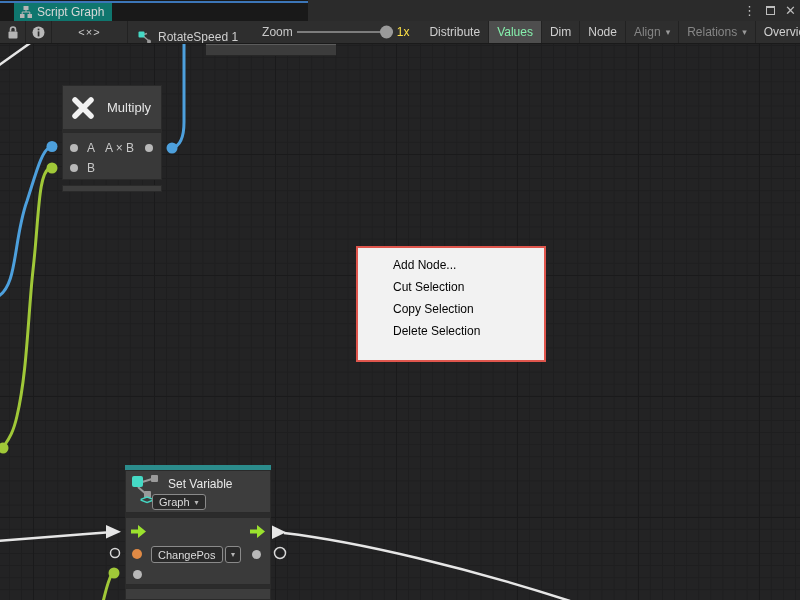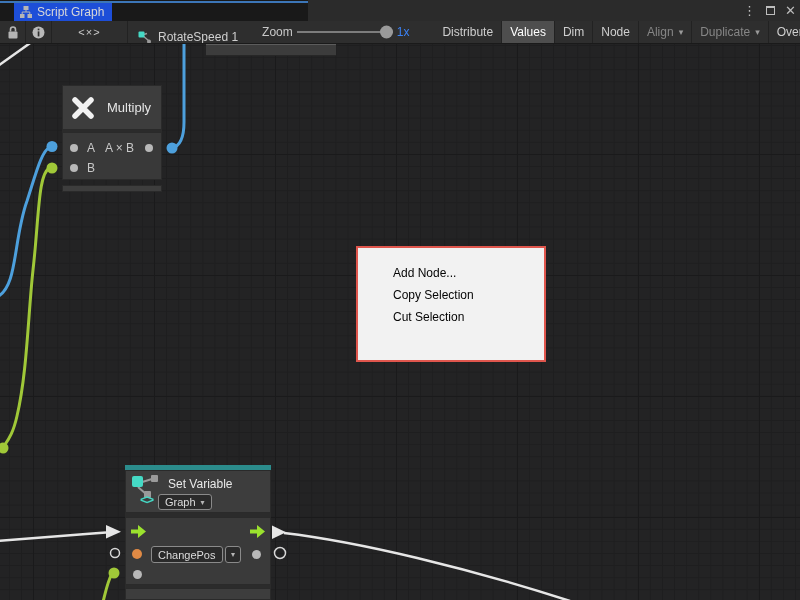--- a/index.html
+++ b/index.html
@@ -16,48 +16,48 @@
   }
   *{margin:0;padding:0;box-sizing:border-box;}
   html,body{width:800px;height:600px;overflow:hidden;background:#232324;
     font-family:"Liberation Sans","DejaVu Sans",sans-serif;}
   .stage{position:relative;width:800px;height:600px;background:#232324;}
 
   
   .tabbar{position:absolute;left:0;top:0;width:800px;height:21px;background:#2b2b2b;}
   .tabbar-left{position:absolute;left:0;top:0;width:308px;height:21px;background:#191919;}
   .accent-line{position:absolute;left:0;top:1px;width:308px;height:2px;background:var(--accent-blue);}
-  .tab{position:absolute;left:14px;top:3px;width:98px;height:18px;background:#1d4ed8;
+  .tab{position:absolute;left:14px;top:3px;width:98px;height:18px;background:#0f766e;
     display:flex;align-items:center;gap:5px;padding:2px 6px;color:#d8d8d8;font-size:12px;}
   .winctrl{position:absolute;top:0;height:21px;display:flex;align-items:center;gap:10px;
     right:4px;color:#bdbdbd;font-size:13px;}
   .kebab{font-size:13px;letter-spacing:0;}
   .maxbox{width:9px;height:9px;border:1px solid #bdbdbd;border-top:2px solid #bdbdbd;display:inline-block;}
   .closex{font-size:13px;}
 
   
   .toolbar{position:absolute;left:0;top:21px;width:800px;height:23px;background:#2e2e2e;
     border-bottom:1px solid #1a1a1a;display:flex;align-items:stretch;color:#cfcfcf;
     font-size:12px;overflow:hidden;white-space:nowrap;}
   .tbtn{display:flex;align-items:center;justify-content:center;border-right:1px solid #222;
     padding:0 8px;flex:0 0 auto;}
   .tbtn.icon-cell{padding:0;}
-  .tbtn.active{background:#4e4e4e;color:#ffffff;}
+  .tbtn.active{background:#4e4e4e;color:#86efac;}
   .tbtn.disabled{color:#868686;text-align:center;}
   .caret{font-size:9px;margin-left:5px;color:#9a9a9a;}
   .lockcell{width:26px;}
   .infocell{width:26px;}
   .codecell{width:76px;color:#c9c9c9;letter-spacing:1px;font-size:11px;}
   .crumb{display:flex;align-items:center;gap:6px;padding:16px 10px;border-right:none;}
   .zoomlabel{margin-left:14px;display:flex;align-items:center;color:#c8c8c8;}
   .slider{position:relative;width:100px;display:flex;align-items:center;margin:0 4px;}
   .slider .track{width:96px;height:2px;background:#7d7d7d;}
   .slider .handle{position:absolute;right:0;top:50%;transform:translateY(-50%);
     width:13px;height:13px;border-radius:50%;background:#9a9a9a;}
-  .zoomval{display:flex;align-items:center;margin-right:25px;color:#3b82f6;}
+  .zoomval{display:flex;align-items:center;margin-right:12px;color:#fde047;}
 
   
   .canvas{position:absolute;left:0;top:44px;width:800px;height:556px;background-color:#232324;
     background-image:
       linear-gradient(#1a1a1b 1px,transparent 1px),
       linear-gradient(90deg,#1a1a1b 1px,transparent 1px),
       linear-gradient(#1e1e1f 1px,transparent 1px),
       linear-gradient(90deg,#1e1e1f 1px,transparent 1px);
     background-size:121px 121px,121px 121px,12.1px 12.1px,12.1px 12.1px;
     background-position:0 -11px,33px 0,0 1.1px,8.9px 0;
@@ -98,21 +98,21 @@
   .setvar .ftr{height:12px;}
   .dropdown{position:absolute;background:#2a2a2a;border:1px solid #8a8a8a;border-radius:3px;
     color:#dcdcdc;font-size:11px;display:flex;align-items:center;padding:0 6px;gap:5px;}
   .dd-caret{font-size:8px;color:#b5b5b5;}
   .ddsq{position:absolute;background:#2a2a2a;border:1px solid #8a8a8a;border-radius:3px;
     display:flex;align-items:center;justify-content:center;color:#b5b5b5;font-size:8px;}
   .flowarrow{position:absolute;}
 
   
   .ctxmenu{position:absolute;left:356px;top:202px;width:190px;height:116px;background:#f2f2f2;
-    border:2px solid var(--menu-border);padding-top:14px;}
+    border:2px solid var(--menu-border);padding-top:6px;}
   .ctxmenu .item{height:22px;line-height:22px;padding-left:35px;color:#050505;font-size:12px;}
 </style>
 </head>
 <body>
 
 <div class="stage">
 
   <div class="tabbar">
     <div class="tabbar-left"></div>
     <div class="accent-line"></div>
@@ -173,21 +173,21 @@
       <span>Dim</span>
     </div>
     <div class="tbtn">
       <span>Node</span>
     </div>
     <div class="tbtn disabled">
       <span>Align</span>
       <span class="caret">▾</span>
     </div>
     <div class="tbtn disabled">
-      <span>Duplicate</span>
+      <span>Relations</span>
       <span class="caret">▾</span>
     </div>
     <div class="tbtn">
       <span>Overview</span>
     </div>
 
   </div>
 
   <div class="canvas">
 
@@ -243,21 +243,21 @@
       <div class="tealbar"></div>
       <div class="hdr">
         <svg width="34" height="28" viewBox="0 0 34 28" style="position:absolute;left:4px;top:3px">
           <path d="M9 9 L22 5 M8 13 L16 20" stroke="#9a9a9a" stroke-width="2" fill="none"></path>
           <rect x="2" y="2" width="11" height="11" rx="2" fill="var(--icon-teal)"></rect>
           <rect x="21" y="1" width="7" height="7" rx="1" fill="#9a9a9a"></rect>
           <rect x="14" y="17" width="7" height="7" rx="1" fill="#9a9a9a"></rect>
         </svg>
         <span class="angle">&lt;&gt;</span>
         <span class="title">Set Variable</span>
-        <div class="dropdown" style="left:32px;top:23px;height:16px">
+        <div class="dropdown" style="left:26px;top:23px;height:16px">
           <span>Graph</span>
           <span class="dd-caret">▾</span>
         </div>
       </div>
       <div class="gapline"></div>
       <div class="bod">
         <svg class="flowarrow" style="left:5px;top:7px" width="15" height="13" viewBox="0 0 15 13">
           <path d="M0 4.5 H7 V0 L15 6.5 L7 13 V8.5 H0 Z" fill="var(--flow-green)"></path>
         </svg>
         <svg class="flowarrow" style="left:124px;top:7px" width="15" height="13" viewBox="0 0 15 13">
@@ -272,18 +272,19 @@
         </div>
         <span class="portdot" style="left:126px;top:32px;width:9px;height:9px"></span>
         <span class="portdot" style="left:7px;top:52px;width:9px;height:9px"></span>
       </div>
       <div class="gapline gapline2"></div>
       <div class="ftr"></div>
     </div>
 
     <div class="ctxmenu">
       <div class="item">Add Node...</div>
+      <div class="item">Cut Selection</div>
       <div class="item">Copy Selection</div>
-      <div class="item">Cut Selection</div>
+      <div class="item">Delete Selection</div>
     </div>
 
   </div>
 </div>
 
 </body></html>

